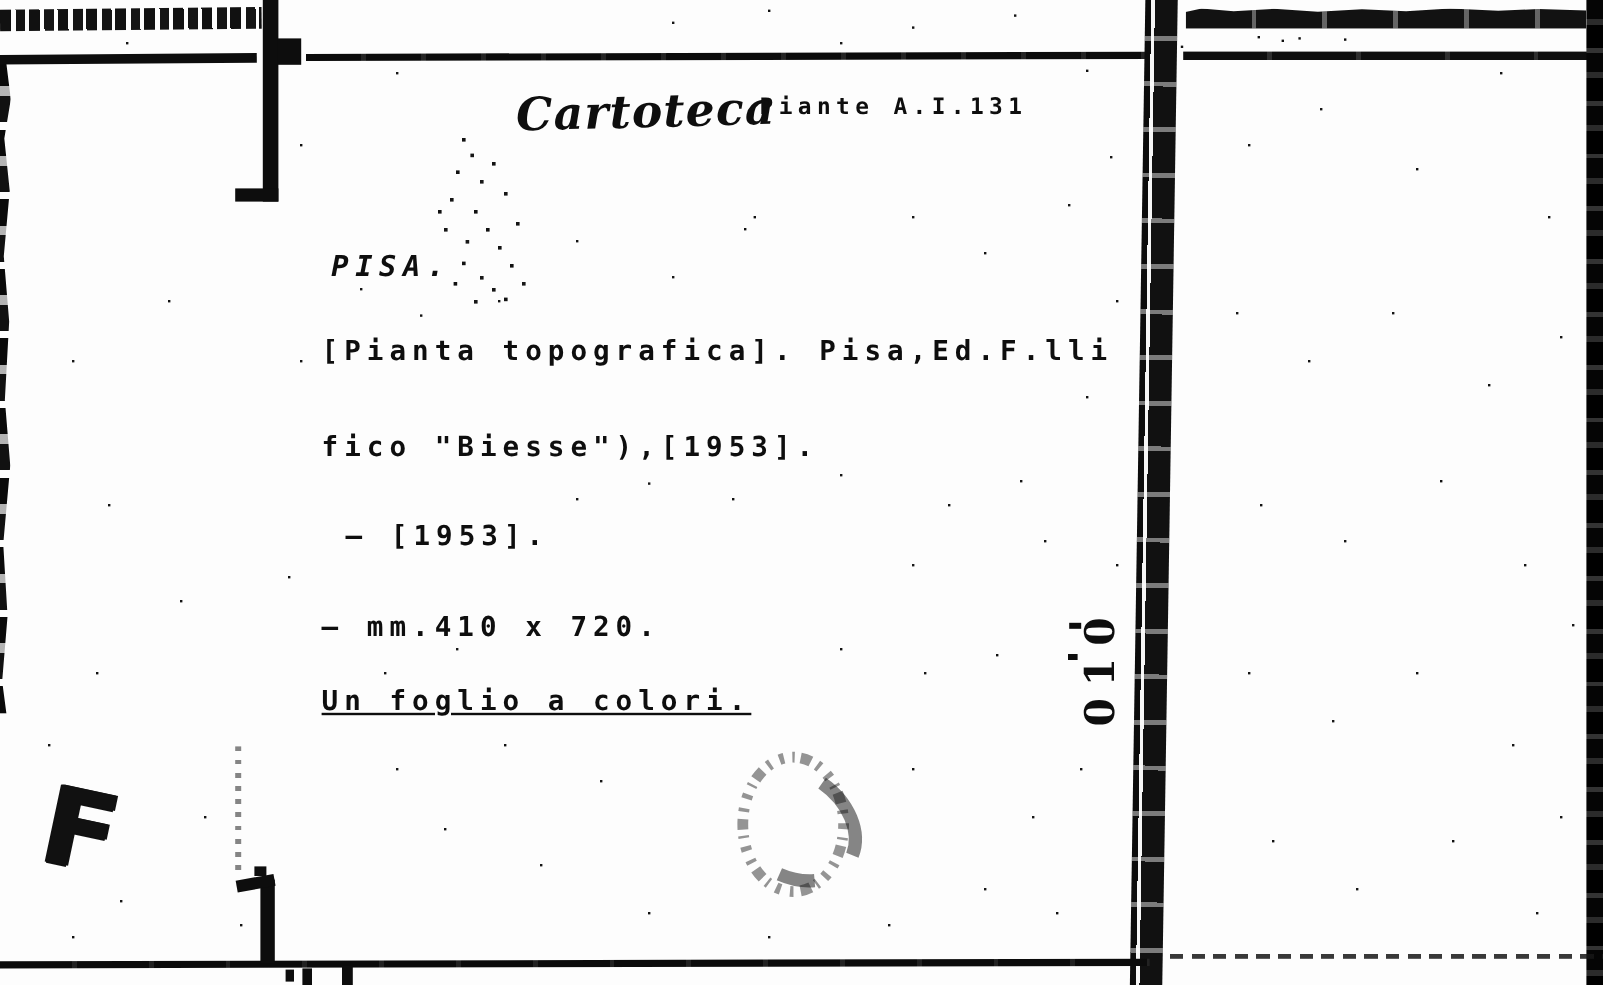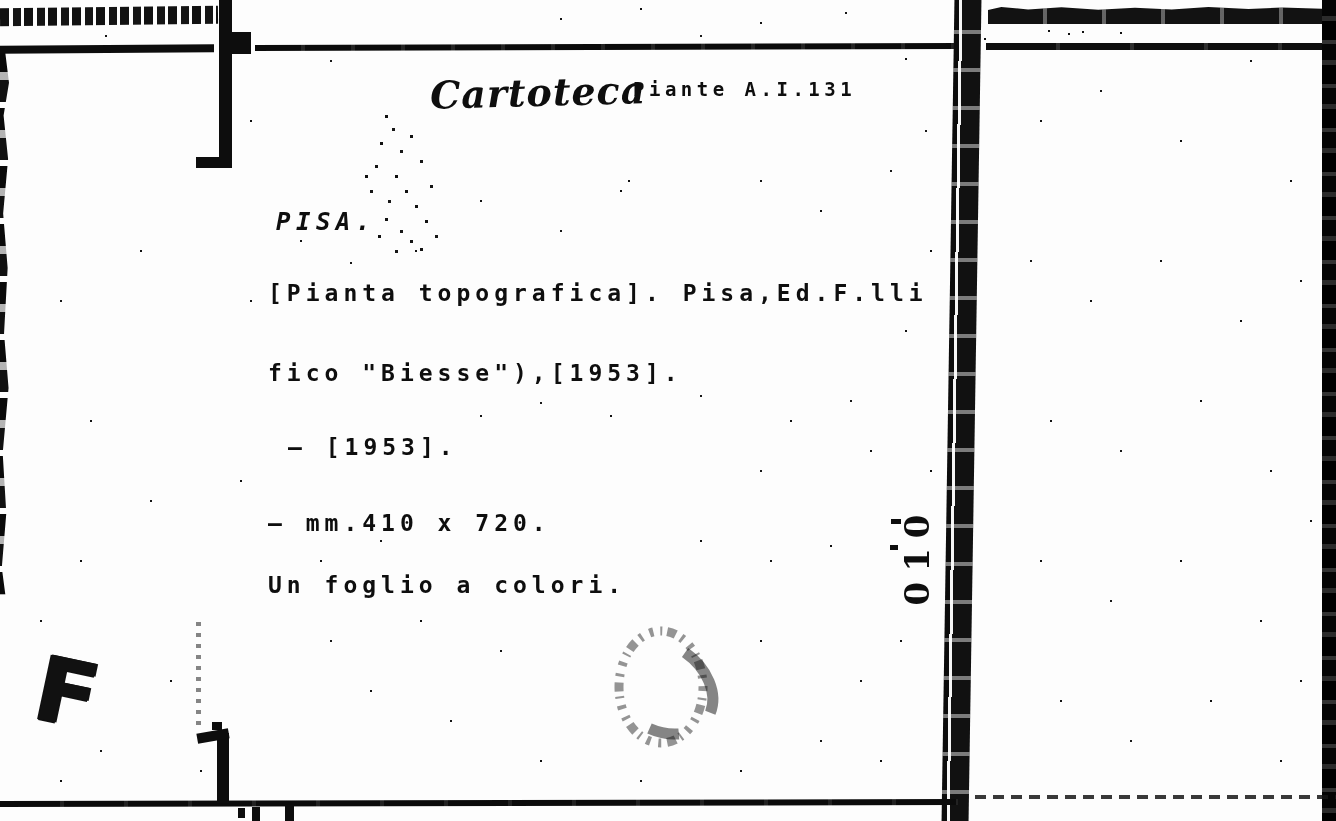--- a/index.html
+++ b/index.html
@@ -48,21 +48,21 @@
 
   
   .txt{white-space:pre;font-weight:700;color:#0e0e0e;}
   .collection{left:430px;top:70px;font-family:"DejaVu Serif","Liberation Serif",serif;
     font-style:italic;font-weight:700;font-size:38px;letter-spacing:1px;transform:rotate(-1.5deg);}
   .classification{left:633px;top:78px;font-size:19px;letter-spacing:4.5px;}
   .card-title{left:276px;top:208px;font-size:24px;letter-spacing:5.5px;font-style:italic;}
   .body-block{font-size:23px;letter-spacing:5px;line-height:39px;}
   .bl0{left:268px;top:274px;} .bl1{left:268px;top:315px;} .bl2{left:268px;top:354px;}
   .dl0{left:256px;top:428px;margin-left:32px;} .dl1{left:268px;top:466px;} .dl2{left:268px;top:504px;}
-  .note-line{left:268px;top:572px;font-size:23px;letter-spacing:5px;}
+  .note-line{left:268px;top:572px;font-size:23px;letter-spacing:5px;text-decoration:underline;}
   .inventory{left:857px;top:535px;width:120px;height:40px;text-align:center;
     transform:rotate(-90deg);transform-origin:60px 20px;
     font-family:"DejaVu Serif","Liberation Serif",serif;font-weight:700;
     font-size:34px;letter-spacing:10px;}
   .inv-bar1{left:891px;top:519px;width:10px;height:5px;}
   .inv-bar2{left:890px;top:545px;width:8px;height:5px;}
   .stamp-f{left:36px;top:648px;font-family:"DejaVu Sans","Liberation Sans",sans-serif;
     font-weight:900;font-size:90px;line-height:1;transform:rotate(12deg);
     color:#111;text-shadow:1.6px 0 #111,-1.2px .6px #111,0 1.4px #111;}
 

